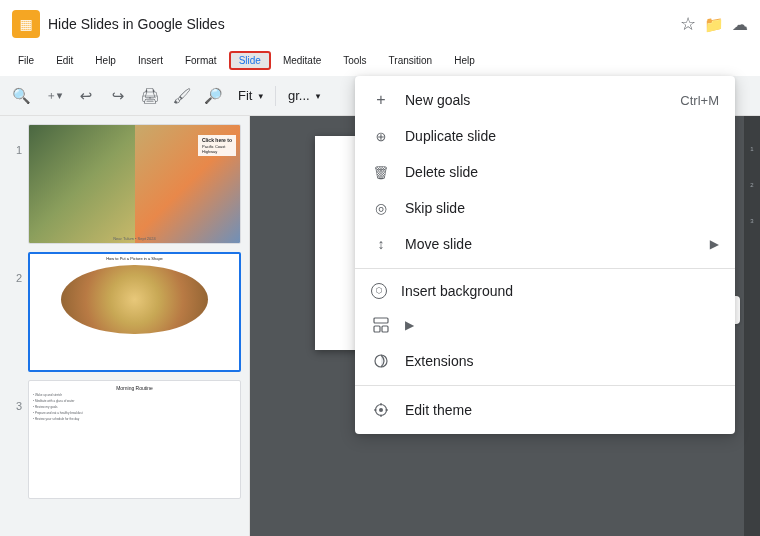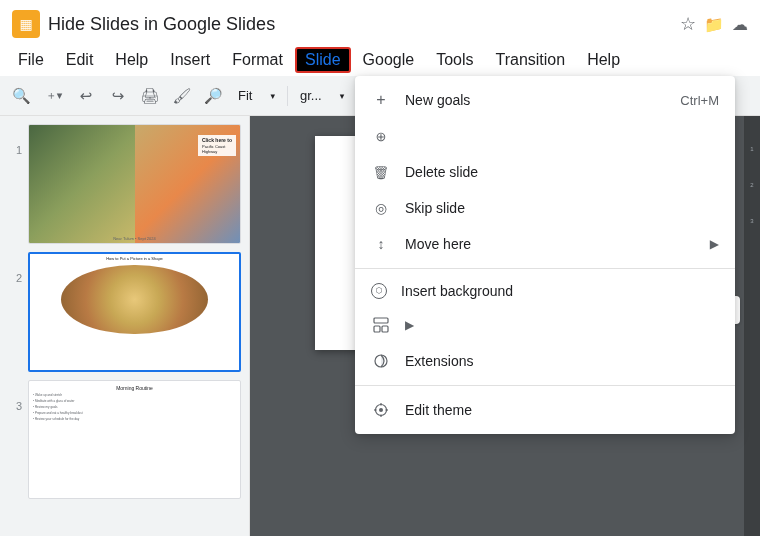--- a/index.html
+++ b/index.html
@@ -28,45 +28,45 @@
       background: #f5a623;
       border-radius: 4px;
       display: flex;
       align-items: center;
       justify-content: center;
       color: white;
       font-size: 16px;
       flex-shrink: 0;
     }
     #doc-title {
-      font-size: 18px;
+      font-size: 14px;
       color: #202124;
       font-weight: 400;
       flex: 1;
     }
 
     
     #menu-bar {
       display: flex;
       align-items: center;
       padding: 0 8px;
       background: #fff;
       height: 32px;
       gap: 2px;
     }
     .menu-item {
       padding: 4px 10px;
       border-radius: 4px;
       cursor: pointer;
       color: #202124;
-      font-size: 16px;
+      font-size: 10px;
       user-select: none;
     }
     .menu-item.active {
-      background: #000000;
+      background: #e5e5e5;
       color: #1a73e8;
       border: 2px solid #d93025;
       border-radius: 3px;
       padding: 2px 8px;
     }
 
     
     #toolbar {
       display: flex;
       align-items: center;
@@ -89,21 +89,21 @@
     }
     .toolbar-sep {
       width: 1px;
       height: 20px;
       background: #dadce0;
       margin: 0 2px;
     }
     .toolbar-dropdown {
       display: flex;
       align-items: center;
-      gap: 18px;
+      gap: 6px;
       padding: 3px 6px;
       border-radius: 4px;
       cursor: pointer;
       font-size: 13px;
       color: #202124;
     }
 
     
     #main {
       display: flex;
@@ -339,21 +339,21 @@
   <span style="color:#5f6368; font-size:16px; cursor:pointer;">☁</span>
 </div>
 
 <div id="menu-bar">
   <div class="menu-item">File</div>
   <div class="menu-item">Edit</div>
   <div class="menu-item">Help</div>
   <div class="menu-item">Insert</div>
   <div class="menu-item">Forma<span>t</span></div>
   <div class="menu-item active">Slide</div>
-  <div class="menu-item">Google</div>
+  <div class="menu-item">Meditate</div>
   <div class="menu-item">Tools</div>
   <div class="menu-item">Transition</div>
   <div class="menu-item">Help</div>
 </div>
 
 <div id="toolbar">
   <div class="toolbar-btn">🔍</div>
   <div class="toolbar-btn" style="font-size:11px;">＋▾</div>
   <div class="toolbar-btn">↩</div>
   <div class="toolbar-btn">↪</div>
@@ -433,35 +433,36 @@
 <div id="dropdown-menu">
 
   <div class="dropdown-item">
     <span class="item-icon">+</span>
     <span class="item-label">New goals</span>
     <span class="item-shortcut">Ctrl+M</span>
   </div>
 
   <div class="dropdown-item">
     <span class="item-icon" style="font-size:13px;">⊕</span>
+    <span class="item-label">Duplicate slide</span>
   </div>
 
   <div class="dropdown-item">
     <span class="item-icon" style="font-size:13px;">🗑</span>
     <span class="item-label">Delete slide</span>
   </div>
 
   <div class="dropdown-item">
     <span class="item-icon" style="font-size:14px;">◎</span>
     <span class="item-label">Skip slide</span>
   </div>
 
   <div class="dropdown-item">
     <span class="item-icon" style="font-size:14px;">↕</span>
-    <span class="item-label">Move here</span>
+    <span class="item-label">Move slide</span>
     <span class="item-arrow">▶</span>
   </div>
 
   <div class="menu-divider"></div>
 
   <div class="dropdown-item">
     <span class="item-icon" style="font-size:14px; border: 1.5px solid #5f6368; border-radius: 50%; display:inline-block; width:16px; height:16px; line-height:14px; text-align:center; font-size:8px;">⬡</span>
     <span class="item-label">Insert background</span>
   </div>
 

